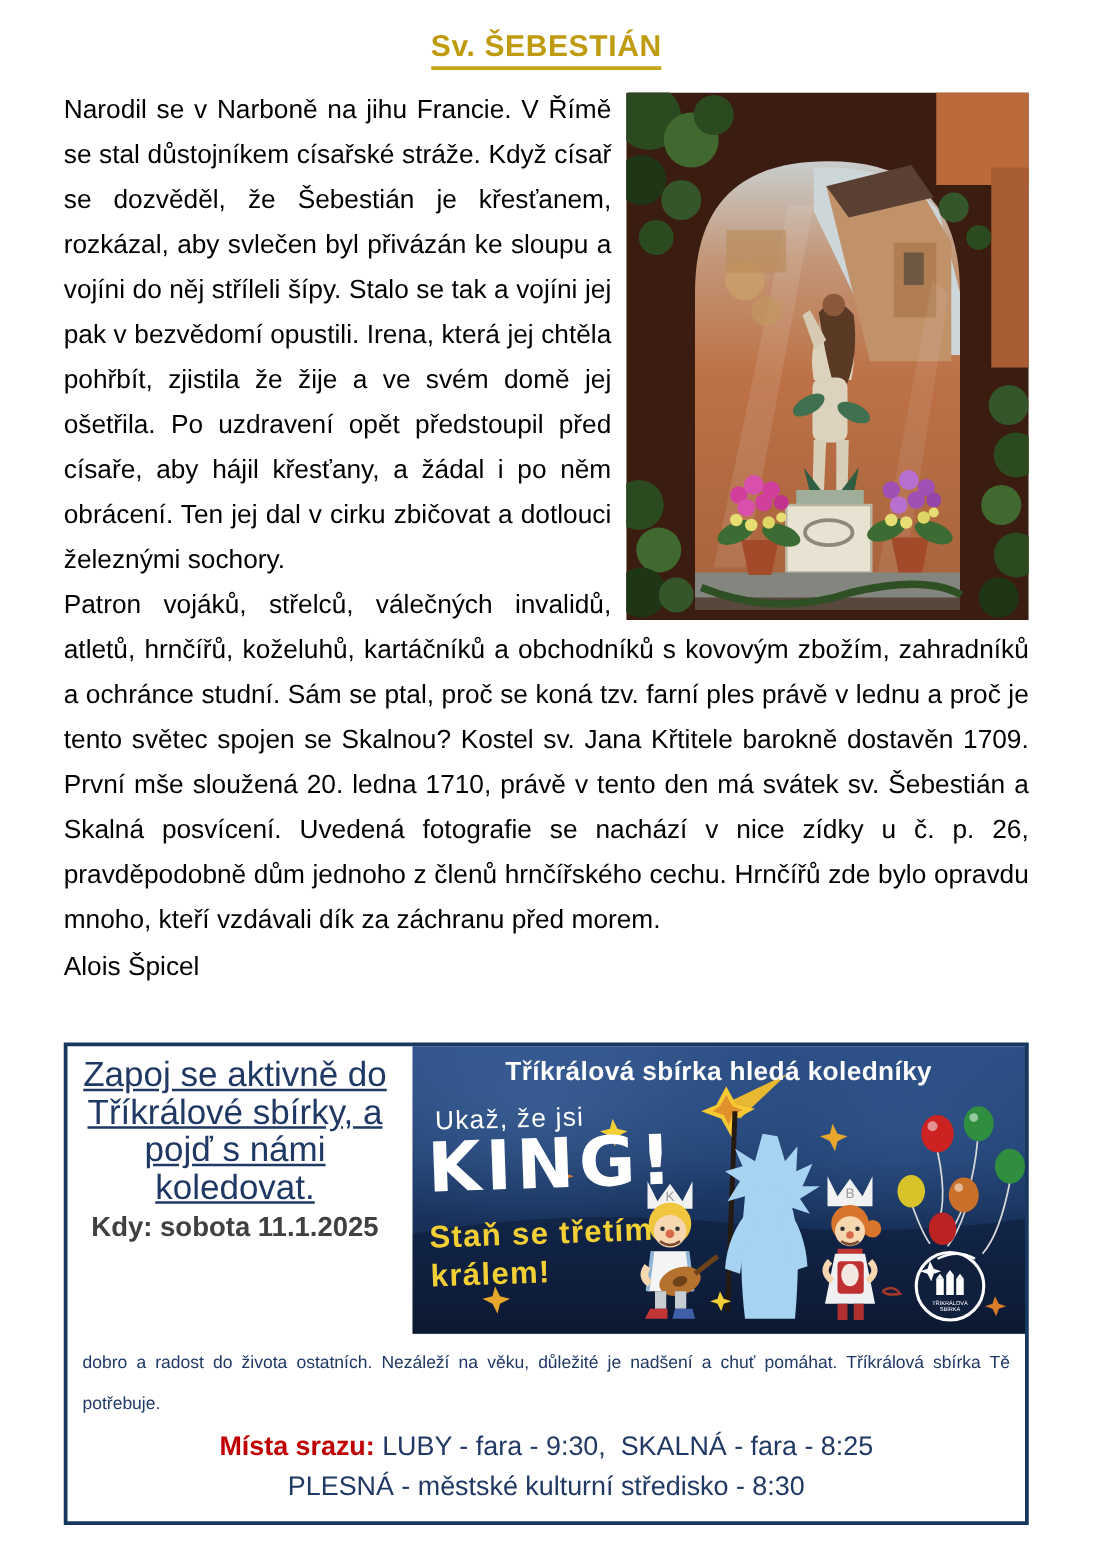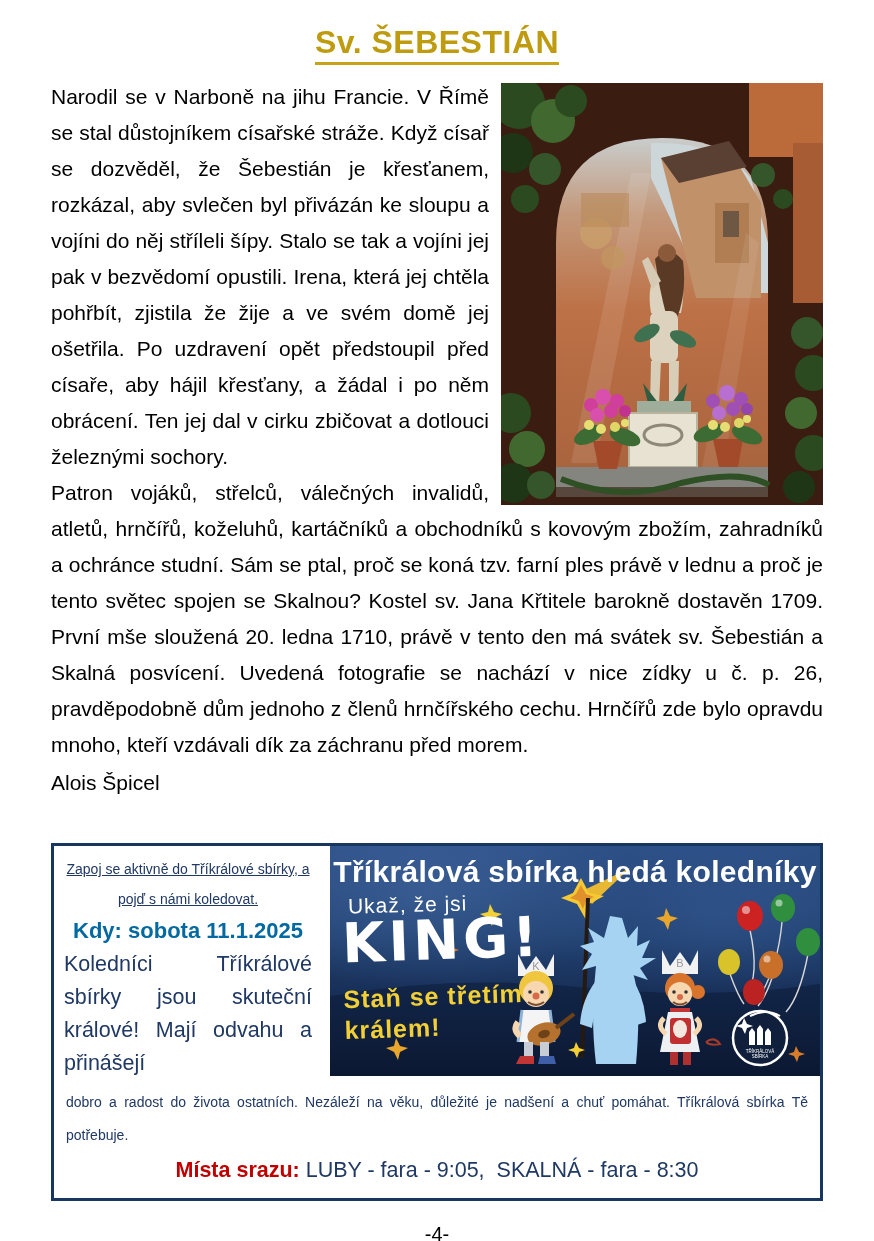--- a/index.html
+++ b/index.html
@@ -9,21 +9,21 @@
     font-family:"Liberation Sans", sans-serif;
     color:#000;
     overflow:hidden;
   }
   .page{width:772px;margin:0 auto;padding-top:24px;position:relative;}
 
   
   .title-row{text-align:center;margin-bottom:14px;}
   .page-title{
     display:inline-block;
-    font-size:32px;font-weight:bold;
+    font-size:24px;font-weight:bold;
     color:#BF9B10;
     border-bottom:3px solid #C7A318;
     padding-bottom:1px;
     letter-spacing:0.5px;
   }
 
   
   .article{font-size:21px;line-height:36px;text-align:justify;hyphens:auto;}
   .photo-wrap{
     float:right;
@@ -44,49 +44,49 @@
     box-sizing:border-box;
   }
   .callout-left{
     width:262px;
     box-sizing:border-box;
     padding:8px 4px 0 10px;
     color:#1F3864;
   }
   .invitation{
     text-align:center;
-    font-size:14px;line-height:30px;
+    font-size:28px;line-height:30px;
     text-decoration:underline;
     color:#1F3864;
   }
   .date-line{
     text-align:center;
     font-size:22px;font-weight:bold;
-    color:#0369a1;
+    color:#404040;
     margin-top:4px;
   }
   .left-text{
     font-size:21.5px;line-height:33px;
     text-align:justify;
     margin-top:4px;
   }
   .banner{
     position:relative;
     width:490px;height:230px;
     background:
       radial-gradient(ellipse 300px 140px at 20% 20%, rgba(90,130,190,.35), rgba(0,0,0,0) 70%),
       radial-gradient(ellipse 260px 120px at 80% 30%, rgba(70,110,175,.30), rgba(0,0,0,0) 70%),
       linear-gradient(180deg,#2c4f86 0%,#20406f 40%,#152a50 72%,#0b152c 100%);
     overflow:hidden;
     flex:0 0 auto;
   }
   .banner-headline{
     position:absolute;top:9px;left:0;right:0;
     text-align:center;
-    color:#fff;font-weight:bold;font-size:30px;
+    color:#fff;font-weight:bold;font-size:21px;
     letter-spacing:0.3px;
   }
   .banner-tagline{
     position:absolute;top:47px;left:18px;
     color:#fff;font-size:21px;letter-spacing:1px;
     transform:rotate(-1.5deg);
   }
   .banner-king{
     position:absolute;top:62px;left:12px;
     color:#fff;font-size:55px;font-weight:bold;letter-spacing:4px;
@@ -247,21 +247,20 @@
     <p style="margin:0;"><span>Patron vojáků, střelců, válečných invalidů, atletů, </span><span class="u">hrnčířů</span><span>, koželuhů, kartáčníků a obchodníků s kovovým zbožím, zahradníků a ochránce studní. Sám se ptal, proč se koná tzv. farní ples právě v lednu a proč je tento světec spojen se Skalnou? Kostel sv. Jana Křtitele barokně dostavěn 1709. První mše sloužená 20. ledna 1710, právě v tento den má svátek sv. Šebestián a Skalná posvícení. Uvedená fotografie se nachází v nice zídky u č. p. 26, pravděpodobně dům jednoho z členů hrnčířského cechu. Hrnčířů zde bylo opravdu mnoho, kteří vzdávali dík za záchranu před morem.</span></p>
     <div class="signature">Alois Špicel</div>
     <div style="clear:both;"></div>
   </div>
 
   <div class="callout">
 
     <div class="callout-left">
       <div class="invitation">Zapoj se aktivně do Tříkrálové sbírky, a pojď s námi koledovat.</div>
       <div class="date-line">Kdy: sobota 11.1.2025</div>
-      <div class="left-text">Koledníci Tříkrálové sbírky jsou skuteční králové! Mají odvahu a přinášejí</div>
     </div>
 
     <div class="banner">
       <svg class="banner-art" viewBox="0 0 490 230">
 
         <path d="M0,150 Q130,128 260,142 Q380,154 490,138 L490,230 L0,230 Z" fill="#0d1b36" opacity="0.55"></path>
 
         <g>
           <polygon points="252,45 300,22 262,58" fill="#e8b832"></polygon>
           <polygon points="243,47 251,32 259,47 274,50 259,58 256,74 247,58 231,52" fill="#f6c933"></polygon>
@@ -366,20 +365,21 @@
       <div class="banner-king">KING!</div>
       <div class="banner-cta">
         <div>Staň se třetím</div>
         <div>králem!</div>
       </div>
     </div>
 
     <div class="callout-body">dobro a radost do života ostatních. Nezáleží na věku, důležité je nadšení a chuť pomáhat. Tříkrálová sbírka Tě potřebuje.</div>
 
     <div class="meeting">
-      <div><span class="label">Místa srazu:</span><span class="pre"> LUBY - fara - 9:05,  SKALNÁ - fara - 8:30</span></div>
+      <div><span class="label">Místa srazu:</span><span class="pre"> LUBY - fara - 9:30,  SKALNÁ - fara - 8:25</span></div>
+      <div>PLESNÁ - městské kulturní středisko - 8:30</div>
     </div>
 
   </div>
 
   <div class="page-number">-4-</div>
 
 </div>
 
 </body></html>

